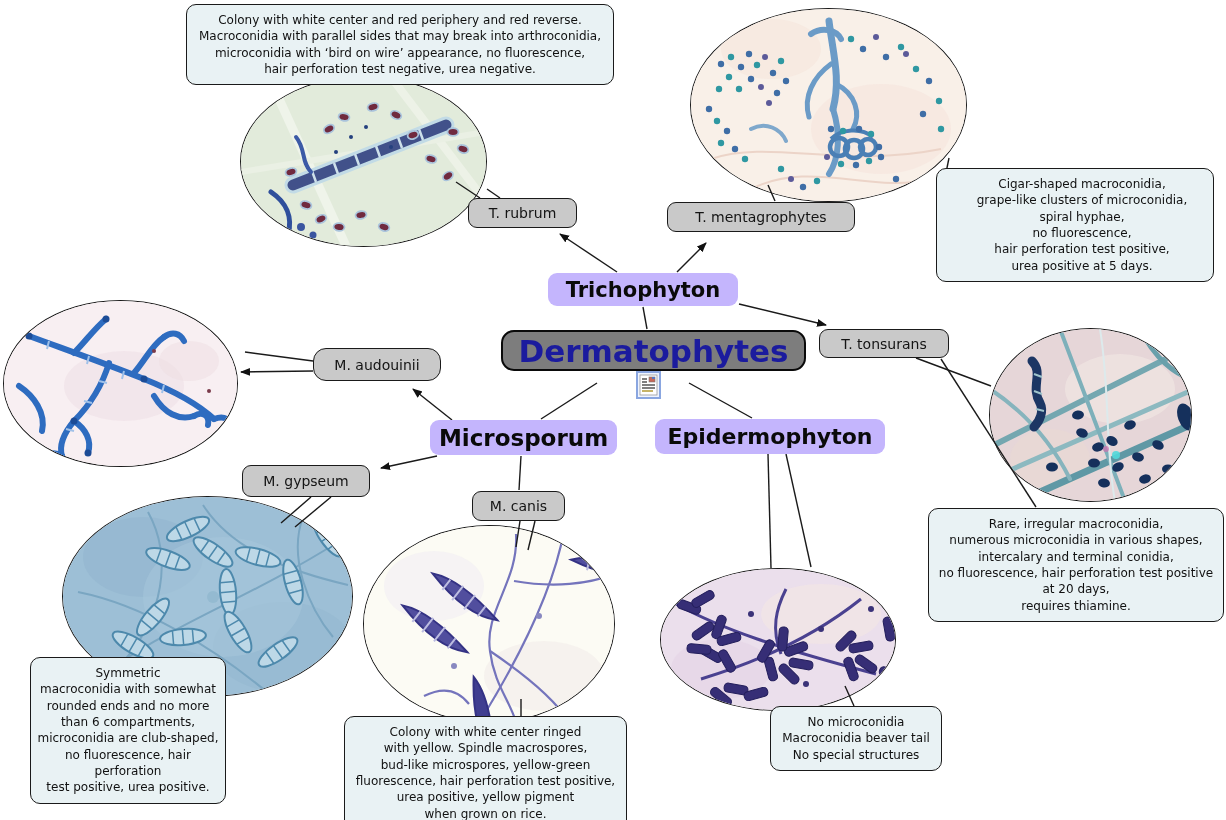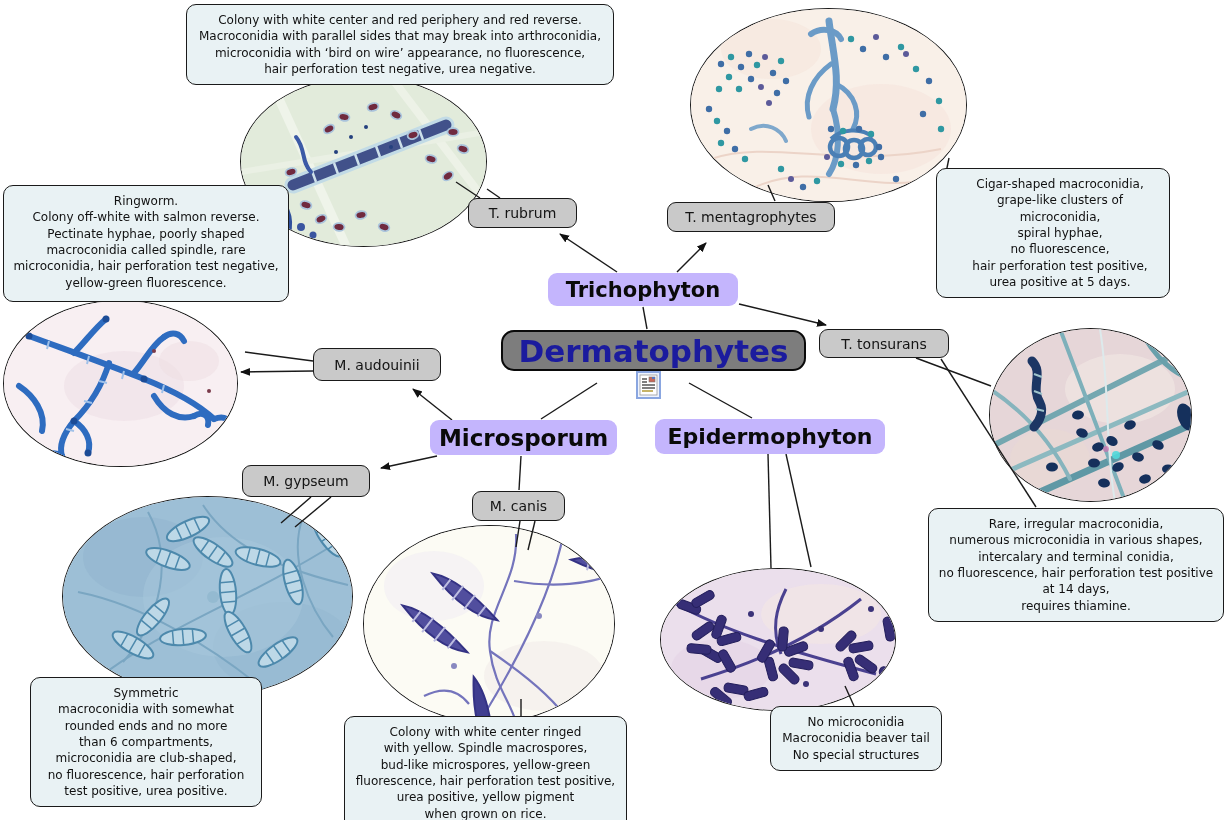--- a/index.html
+++ b/index.html
@@ -441,42 +441,36 @@
       <path d="M786,454 L811,567"></path>
       <path d="M845,686 L854,706"></path>
     </g>
   </svg>
 
   <div class="note" style="left:186px;top:4px;width:428px;">Colony with white center and red periphery and red reverse.
 Macroconidia with parallel sides that may break into arthroconidia,
 microconidia with ‘bird on wire’ appearance, no fluorescence,
 hair perforation test negative, urea negative.</div>
 
-  <div class="note" style="left:3px;top:185px;width:286px;height:117px;">Ringworm.
-Colony off-white with salmon reverse.
-Pectinate hyphae, poorly shaped
-macroconidia called spindle, rare
-microconidia, hair perforation test negative,
-yellow-green fluorescence.</div>
-
-  <div class="note" style="left:936px;top:168px;width:234px;padding-left:20px;">Cigar-shaped macroconidia,
+
+  <div class="note" style="left:936px;top:168px;width:278px;padding-left:20px;">Cigar-shaped macroconidia,
 grape-like clusters of microconidia,
 spiral hyphae,
 no fluorescence,
 hair perforation test positive,
 urea positive at 5 days.</div>
 
   <div class="note" style="left:928px;top:508px;width:296px;">Rare, irregular macroconidia,
 numerous microconidia in various shapes,
 intercalary and terminal conidia,
 no fluorescence, hair perforation test positive
-at 14 days,
+at 20 days,
 requires thiamine.</div>
 
-  <div class="note" style="left:30px;top:677px;width:232px;">Symmetric
+  <div class="note" style="left:30px;top:657px;width:196px;">Symmetric
 macroconidia with somewhat
 rounded ends and no more
 than 6 compartments,
 microconidia are club-shaped,
 no fluorescence, hair perforation
 test positive, urea positive.</div>
 
   <div class="note" style="left:344px;top:716px;width:283px;">Colony with white center ringed
 with yellow. Spindle macrospores,
 bud-like microspores, yellow-green
@@ -491,25 +485,25 @@
   <div class="node root" style="left:501px;top:330px;width:305px;height:41px;">Dermatophytes</div>
 
   <div class="node genus" style="left:548px;top:273px;width:190px;height:33px;font-size:21px;">Trichophyton</div>
 
   <div class="node genus" style="left:430px;top:420px;width:187px;height:35px;font-size:23px;">Microsporum</div>
 
   <div class="node genus" style="left:655px;top:419px;width:230px;height:35px;font-size:22px;">Epidermophyton</div>
 
   <div class="node species" style="left:468px;top:198px;width:109px;height:30px;">T. rubrum</div>
 
-  <div class="node species" style="left:667px;top:202px;width:168px;height:30px;">T. mentagrophytes</div>
+  <div class="node species" style="left:667px;top:202px;width:188px;height:30px;">T. mentagrophytes</div>
 
   <div class="node species" style="left:819px;top:329px;width:130px;height:29px;">T. tonsurans</div>
 
-  <div class="node species" style="left:313px;top:348px;width:128px;height:33px;">M. audouinii</div>
+  <div class="node species" style="left:313px;top:348px;width:128px;height:33px;border-radius:13px;">M. audouinii</div>
 
   <div class="node species" style="left:242px;top:465px;width:128px;height:32px;">M. gypseum</div>
 
   <div class="node species" style="left:472px;top:491px;width:93px;height:30px;">M. canis</div>
 
   <div id="resicon">
     <svg viewBox="0 0 25 28" width="25" height="28">
       <rect x="1" y="1" width="23" height="26" fill="#eef4ff" stroke="#8aa6e0" stroke-width="2"></rect>
       <rect x="4" y="4" width="17" height="20" fill="#ffffff" stroke="#9a9a9a" stroke-width="0.8"></rect>
       <rect x="13" y="6" width="6" height="5" fill="#c86858" stroke="#777777" stroke-width="0.6"></rect>

